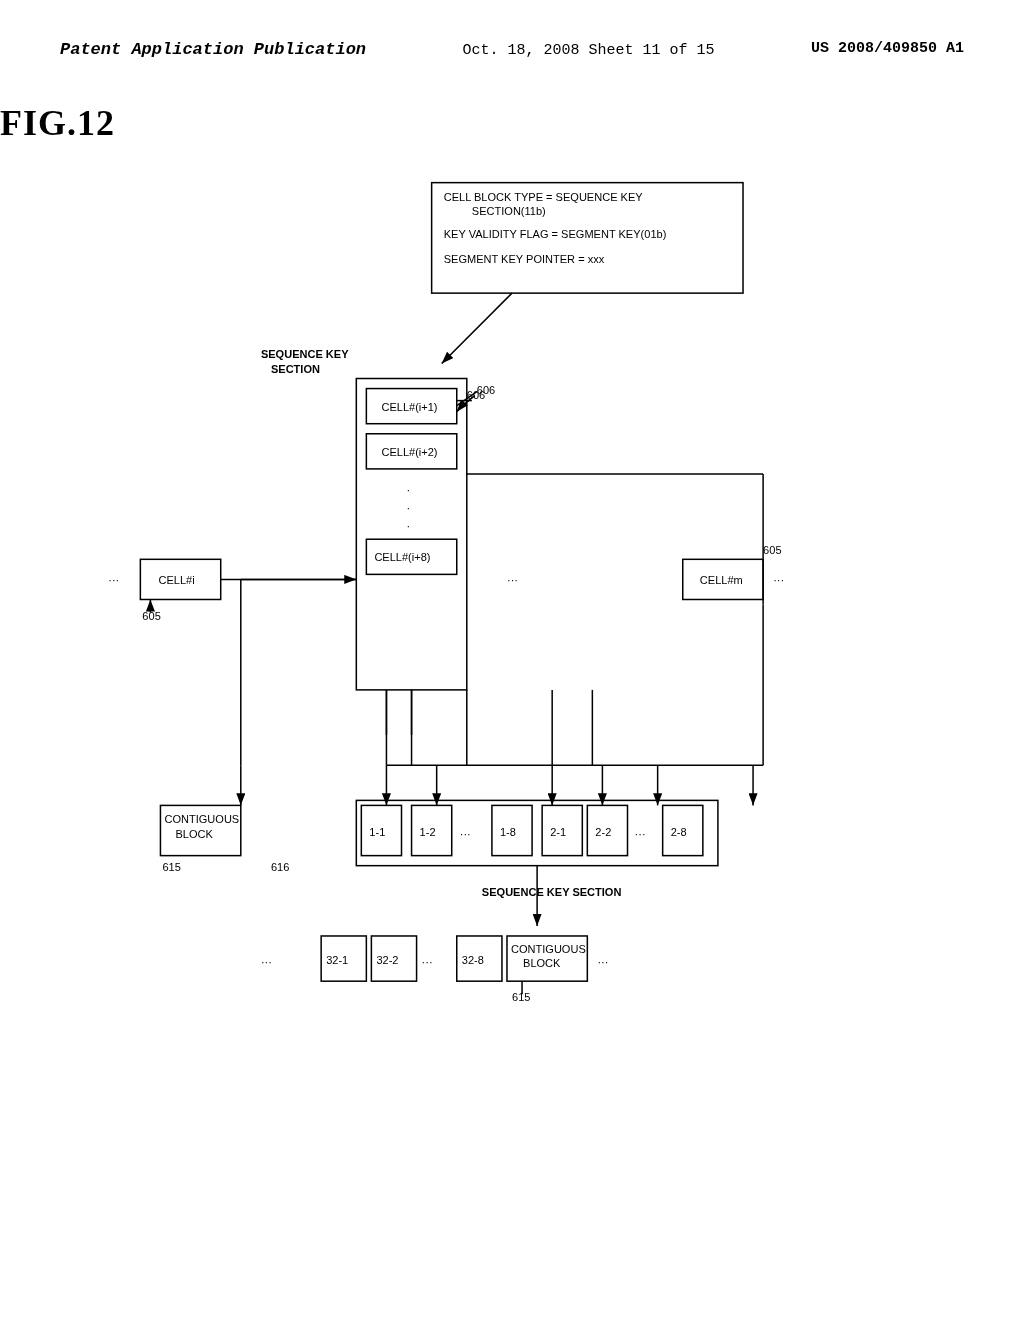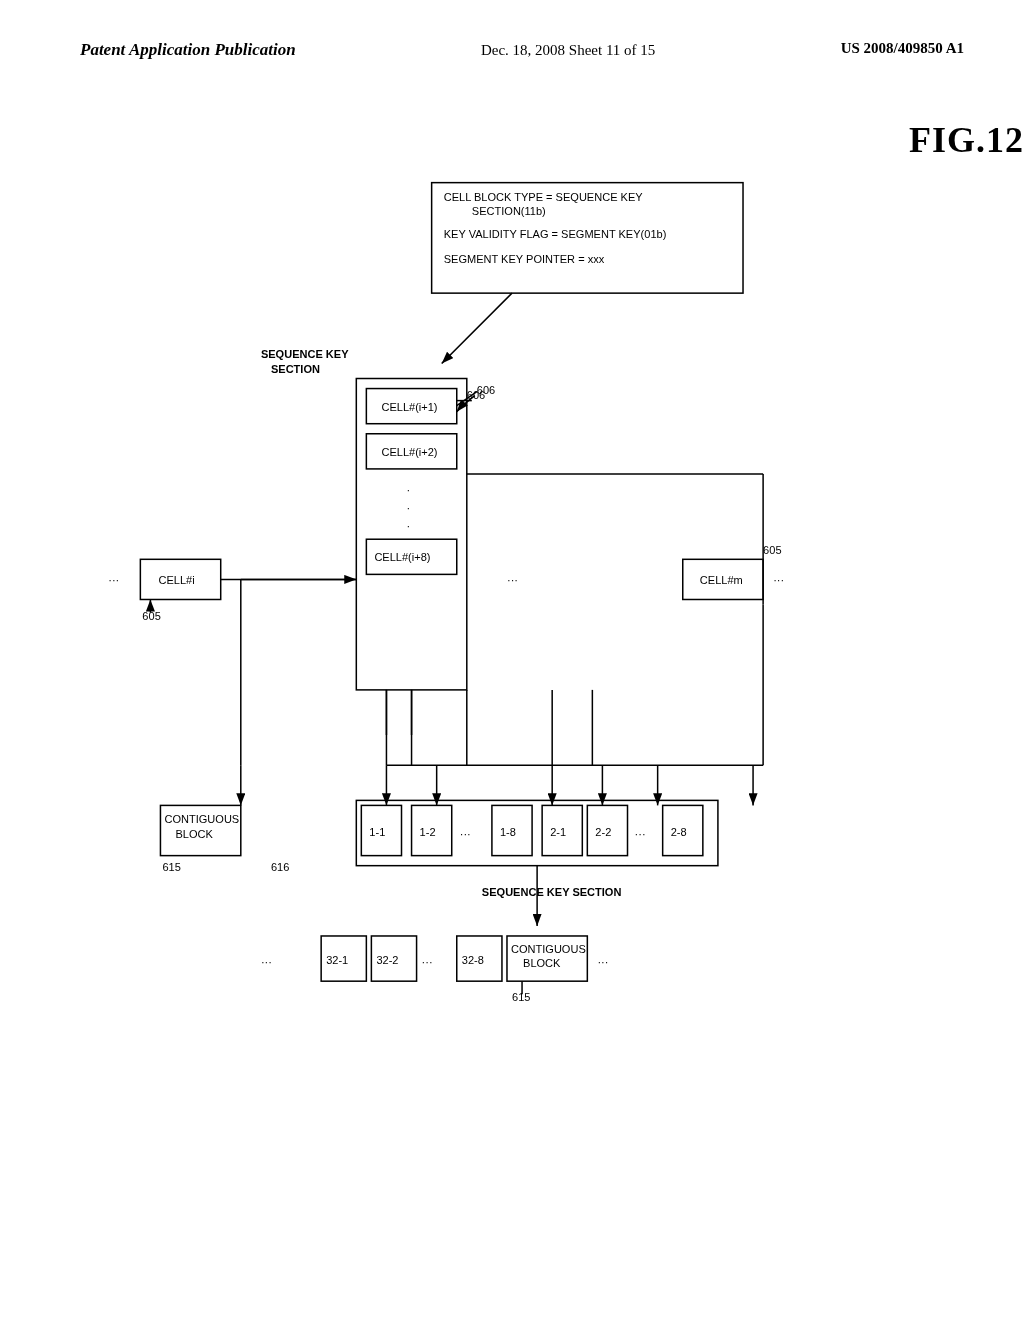--- a/index.html
+++ b/index.html
@@ -16,46 +16,47 @@
       width: 1024px;
       height: 1320px;
       position: relative;
       background: #fff;
     }
 
     .header {
       display: flex;
       justify-content: space-between;
       align-items: flex-start;
-      padding: 40px 60px 10px 80px;
+      padding: 40px 60px 10px 60px;
       border-bottom: none;
+      font-family: Liberation Mono, monospace;
     }
 
     .header-left {
       font-size: 17px;
       font-weight: bold;
       font-style: italic;
     }
 
     .header-center {
       font-size: 15px;
       text-align: center;
       line-height: 1.4;
     }
 
     .header-right {
       font-size: 15px;
       font-weight: bold;
     }
 
     .fig-title {
-      text-align: right;
+      text-align: left;
       font-size: 36px;
       font-weight: bold;
-      margin-top: 48px;
+      margin-top: 31px;
       letter-spacing: 1px;
     }
 
     .diagram-area {
       position: absolute;
       top: 150px;
       left: 60px;
       right: 60px;
       bottom: 40px;
     }
@@ -82,21 +83,21 @@
       stroke-width: 1.5;
       fill: none;
     }
   </style>
 </head>
 <body>
 
 <div class="page">
   <div class="header">
     <div class="header-left">Patent Application Publication</div>
-    <div class="header-center">Dec. 18, 2008  Sheet 11 of 15</div>
+    <div class="header-center">Oct. 18, 2008  Sheet 11 of 15</div>
     <div class="header-right">US 2008/409850 A1</div>
   </div>
 
   <div class="fig-title">FIG.12</div>
 
   <div class="diagram-area">
     <svg viewBox="0 0 900 1100" xmlns="http://www.w3.org/2000/svg" class="diagram-svg">
 
       <defs>
         <marker id="arrowhead" markerWidth="8" markerHeight="6" refX="8" refY="3" orient="auto">

